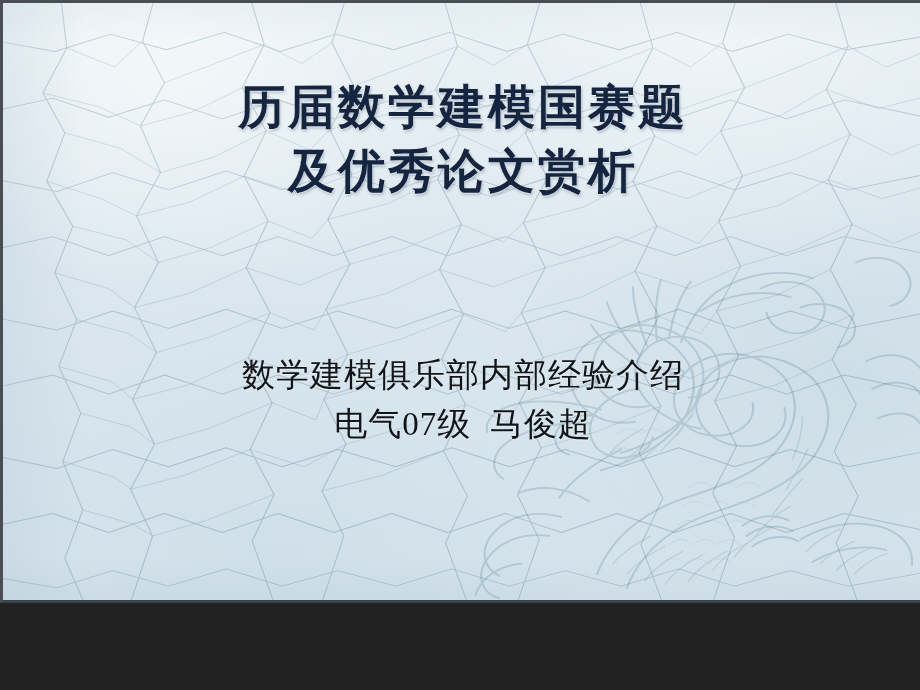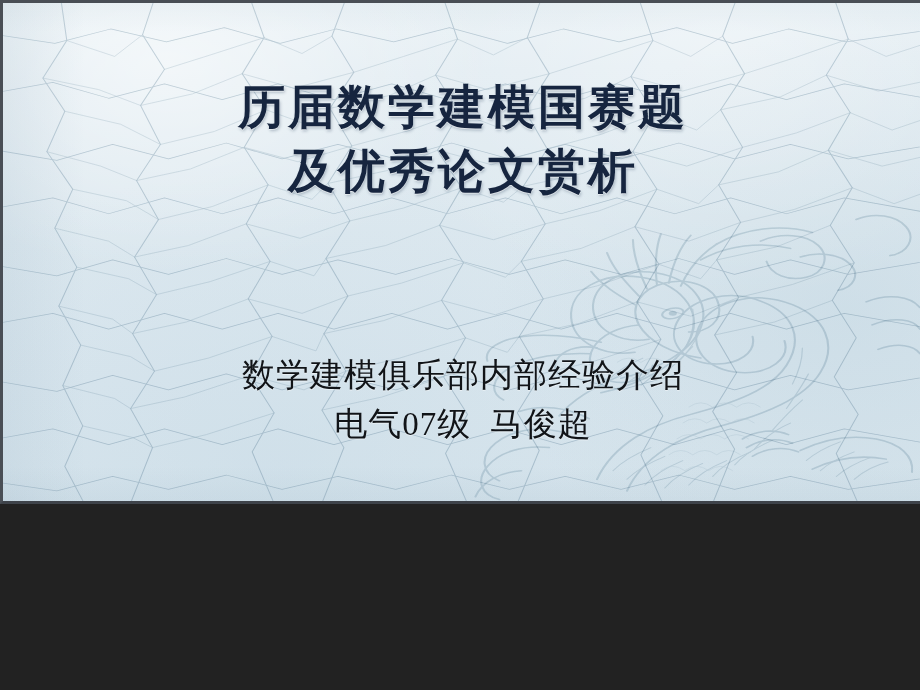--- a/index.html
+++ b/index.html
@@ -9,21 +9,21 @@
     background: #222;
   }
   body {
     font-family: "Liberation Serif", "DejaVu Serif", serif;
   }
 
   
   #slide {
     position: relative;
     width: 920px;
-    height: 504px;
+    height: 603px;
     overflow: hidden;
     background: #a16207;
     box-sizing: border-box;
     border-top: 3px solid #494e55;
     border-left: 3px solid #494e55;
     border-bottom: 3px solid #3e434a;
     border-right: 0;
   }
 
   

